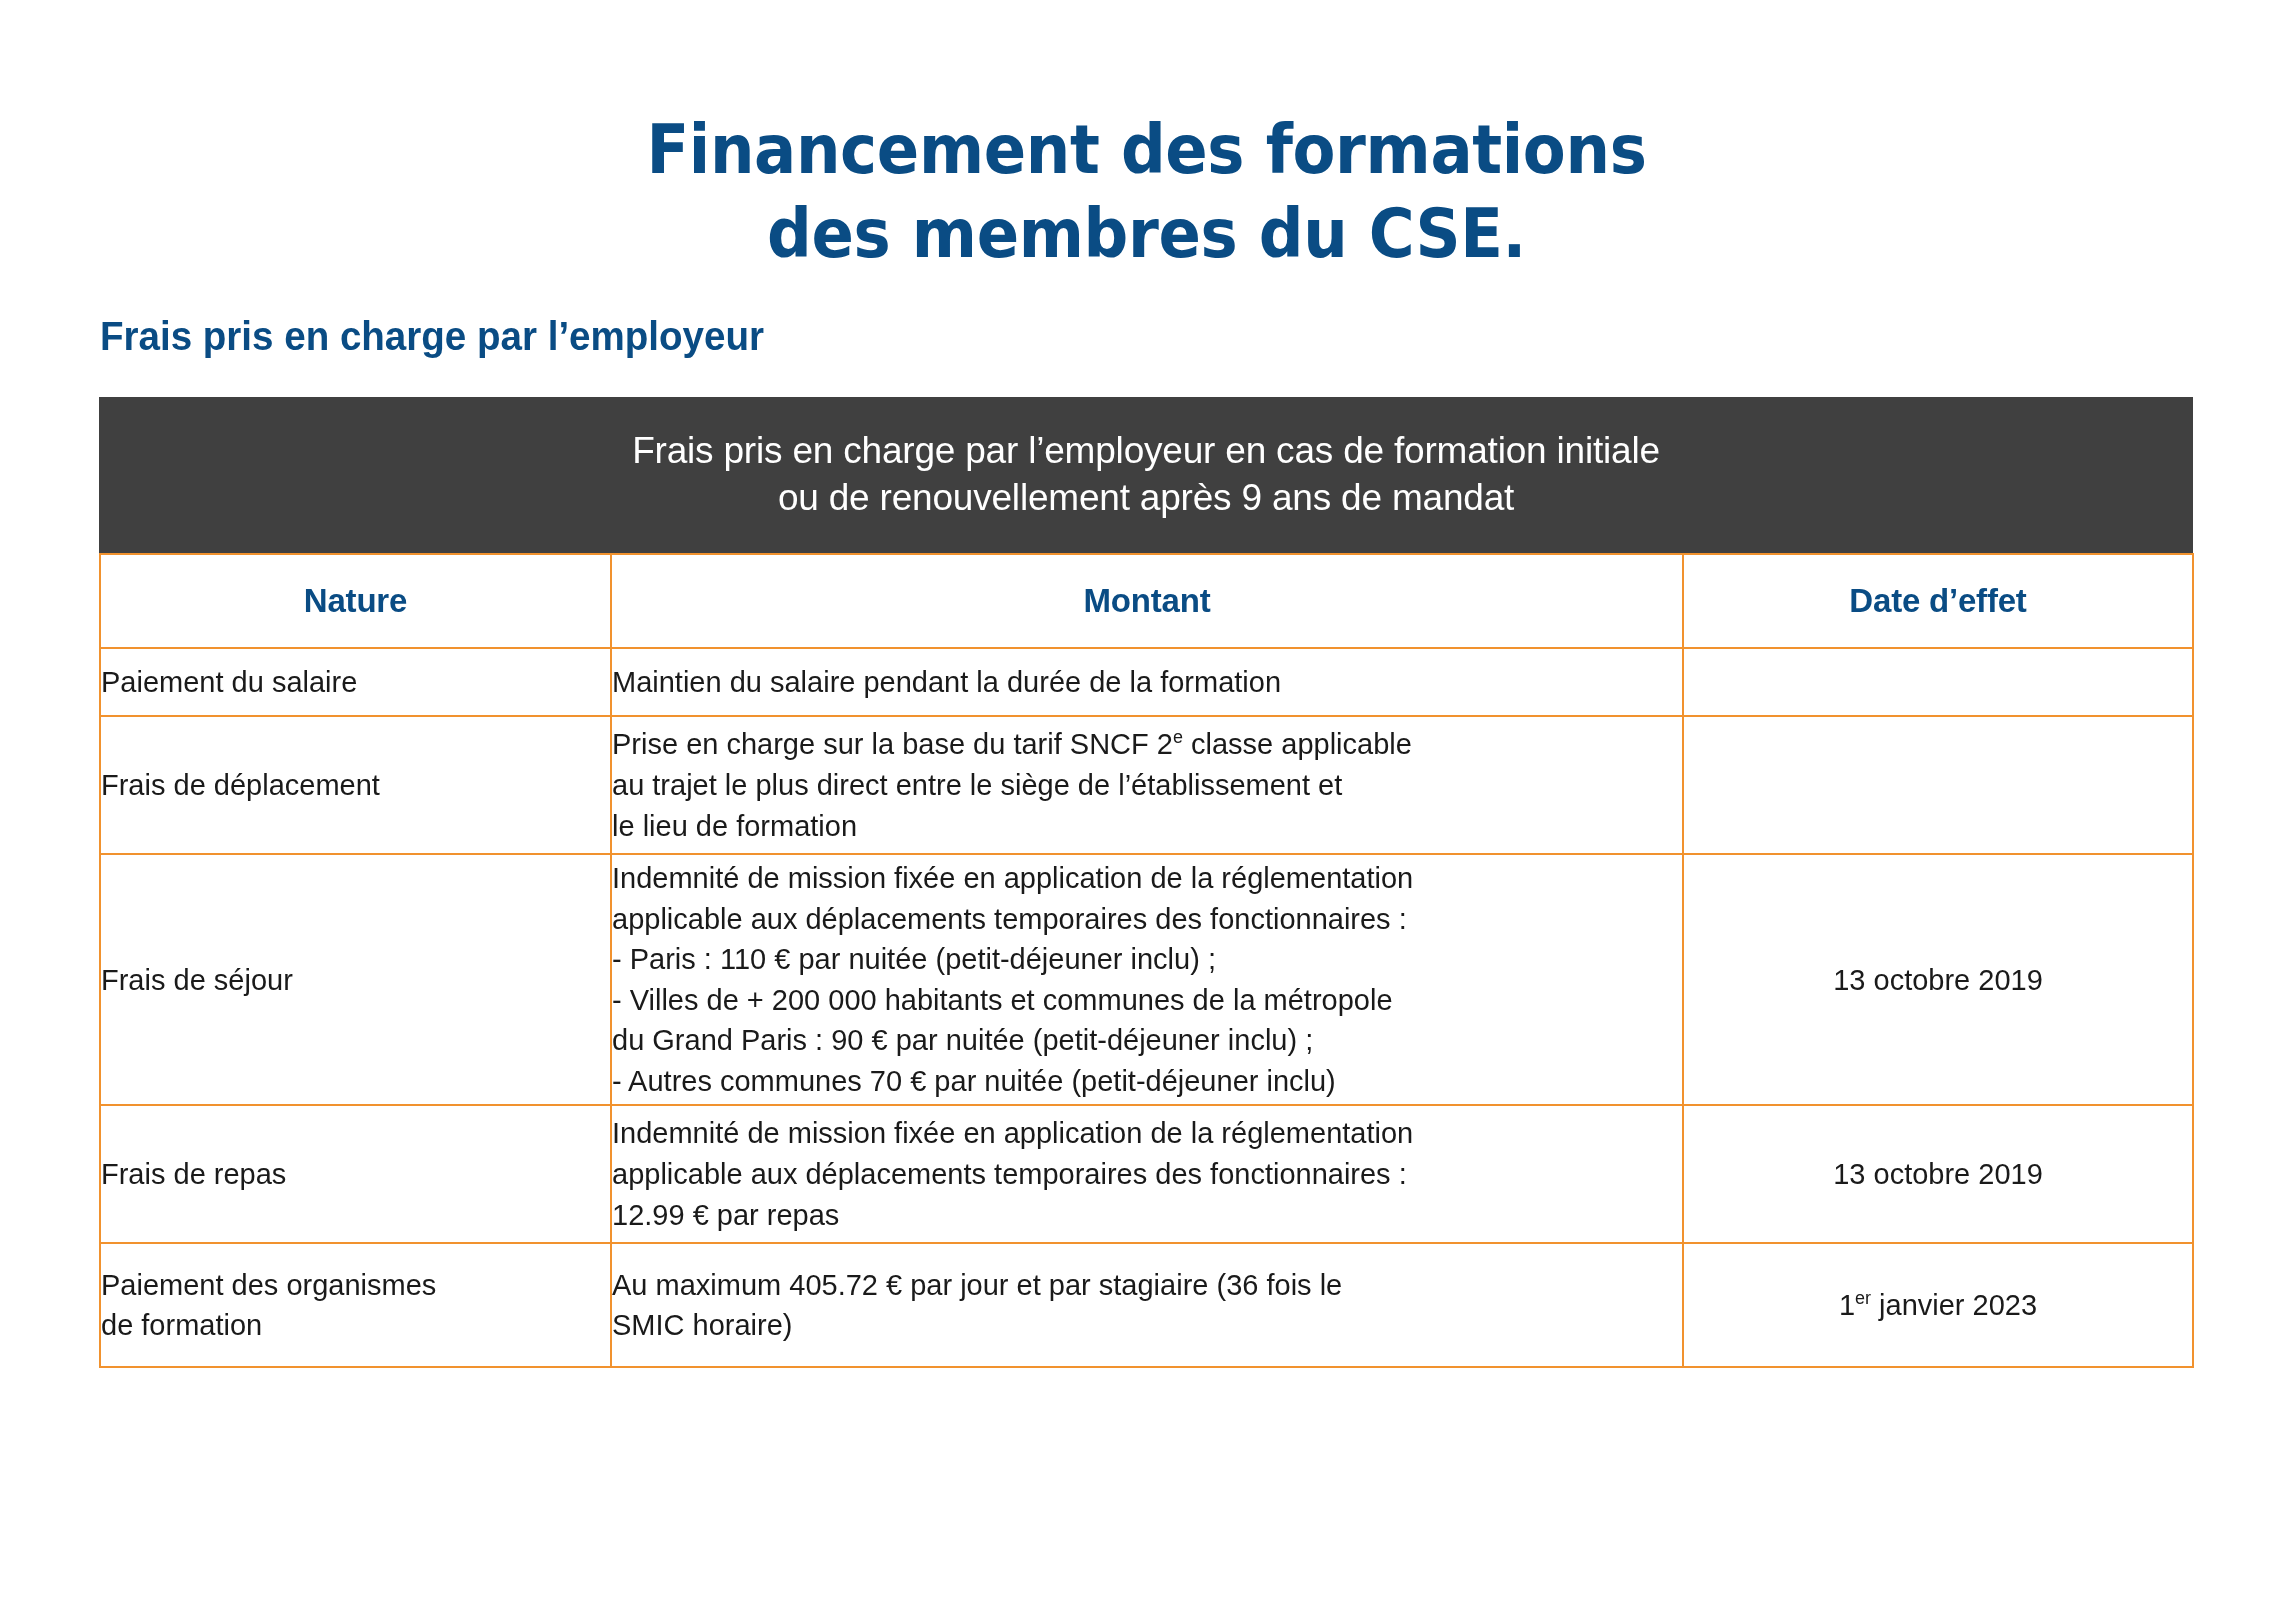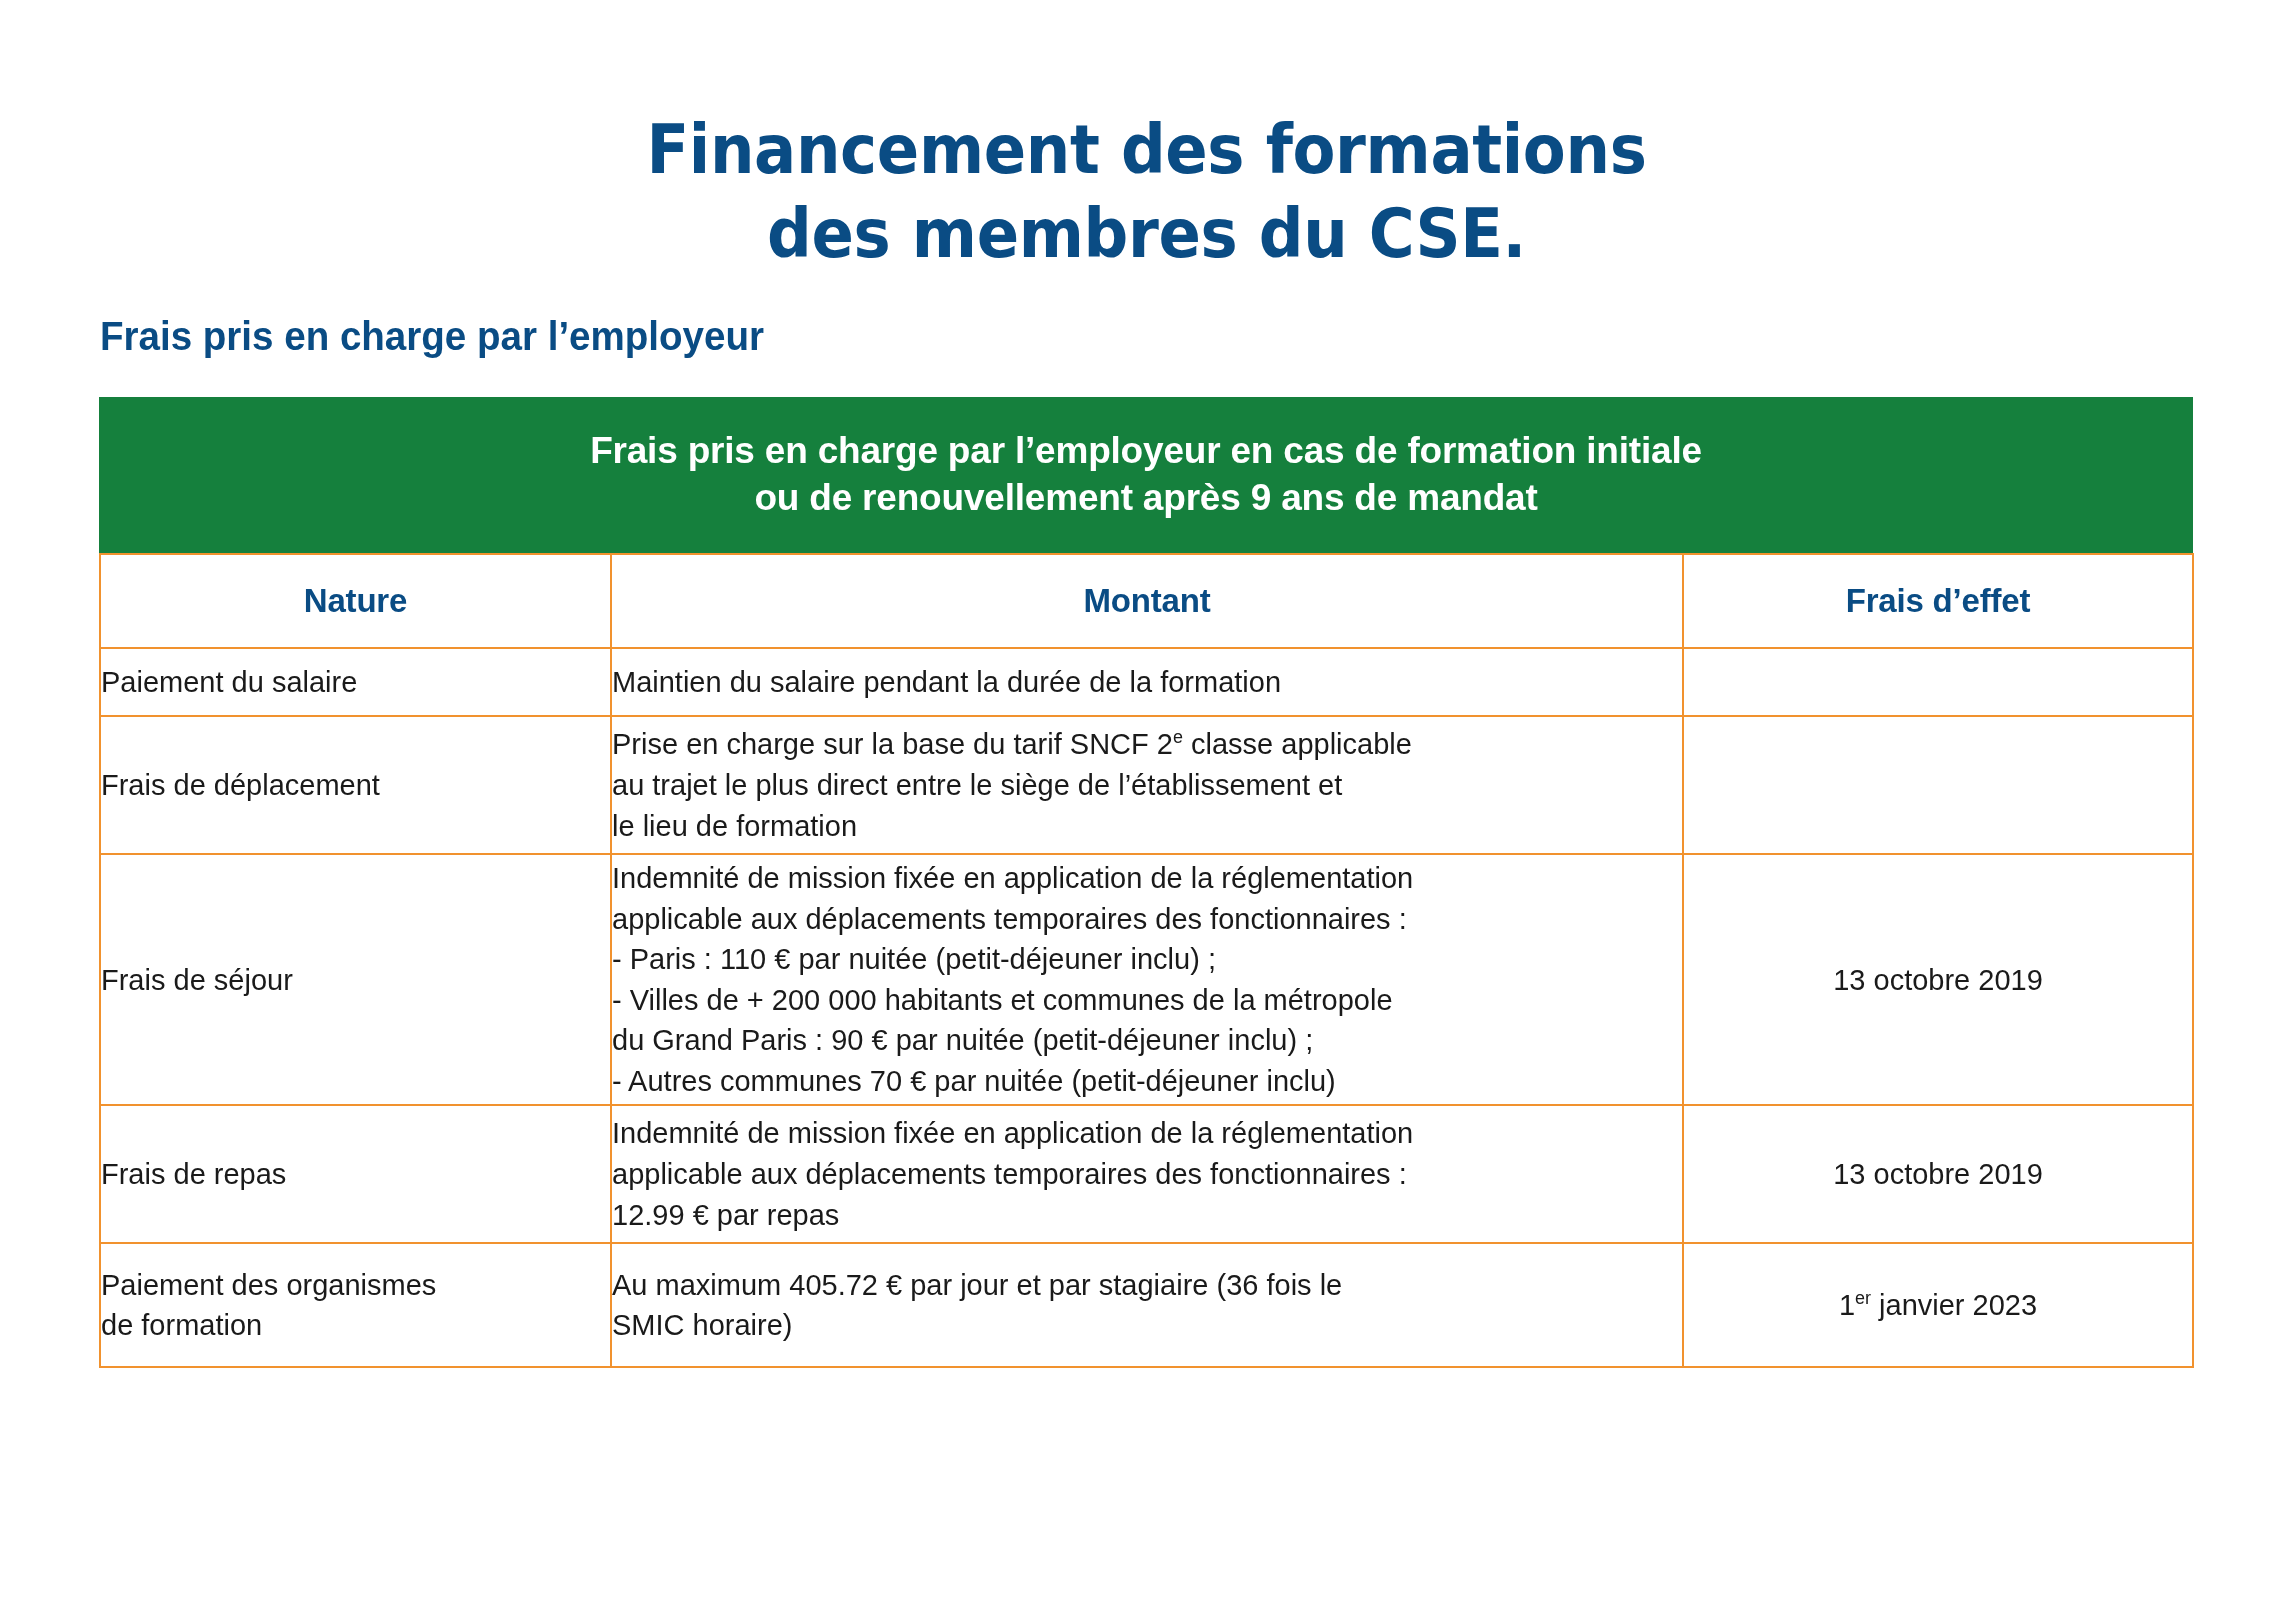--- a/index.html
+++ b/index.html
@@ -58,25 +58,25 @@
 
   
   .table-wrap {
     position: absolute;
     left: 99px;
     top: 397px;
     width: 2094px;
   }
 
   .table-banner {
-    background: #15803d;
+    background: #404040;
     color: #ffffff;
     text-align: center;
     font-family: "Liberation Sans", sans-serif;
-    font-weight: bold;
+    font-weight: normal;
     font-size: 37px;
     line-height: 1.28;
     padding: 29.6px 36px 32px 36px;
     box-sizing: border-box;
     letter-spacing: -0.2px;
   }
   .table-banner .bline { display: block; }
 
   table.cse-table {
     width: 100%;
@@ -159,21 +159,21 @@
     <table class="cse-table">
       <colgroup>
         <col class="c-nature">
         <col class="c-montant">
         <col class="c-date">
       </colgroup>
       <thead>
         <tr>
           <th>Nature</th>
           <th>Montant</th>
-          <th>Frais d’effet</th>
+          <th>Date d’effet</th>
         </tr>
       </thead>
       <tbody>
 
         <tr class="r-salaire">
           <td class="cell-nature">
             <span class="nl">Paiement du salaire</span>
           </td>
           <td class="cell-montant">
             <span class="ml">Maintien du salaire pendant la durée de la formation</span>

